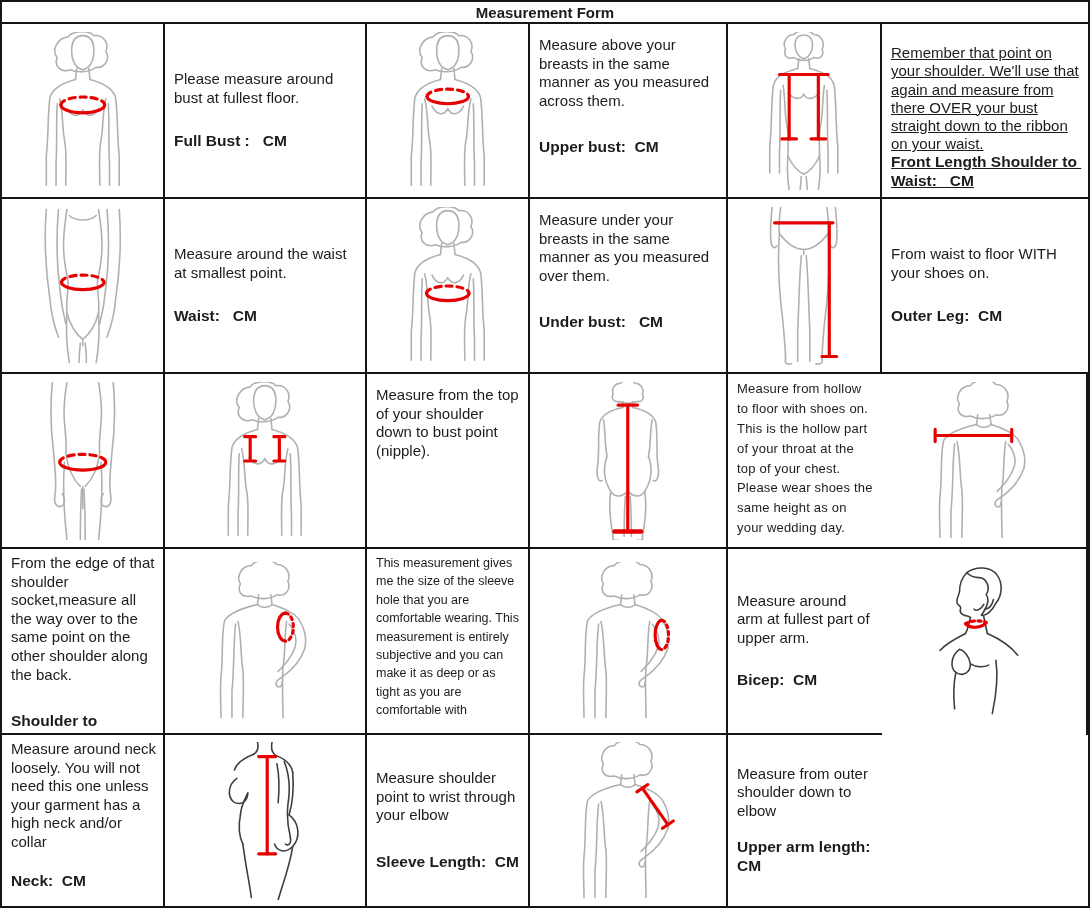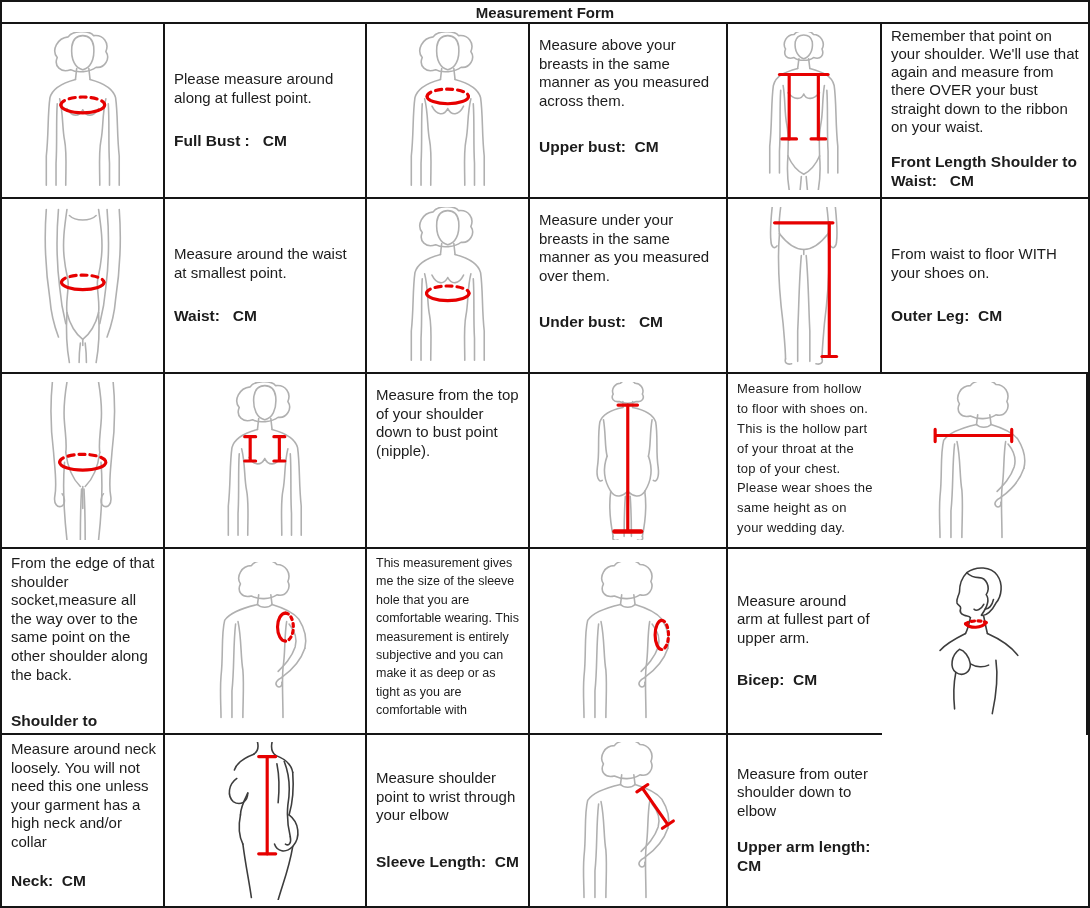--- a/index.html
+++ b/index.html
@@ -32,21 +32,21 @@
   .fig{display:flex;align-items:center;justify-content:center;}
   .fig svg{height:158px;display:block;}
   .text{
     display:flex;flex-direction:column;justify-content:center;
     padding:6px 6px 6px 9px;
   }
   .text .desc{font-size:15px;line-height:1.24;margin-bottom:24px;}
   .text .label{font-size:15.5px;font-weight:bold;line-height:1.22;white-space:pre-wrap;}
   .text.top{justify-content:flex-start;padding-top:12px;}
   .text.pt4{padding-top:5px;}
-  .text.tight{justify-content:space-between;padding-top:3px;}
+  .text.tight{justify-content:flex-end;padding-top:3px;text-decoration:underline;}
   .text.tight .desc{margin-bottom:0;line-height:1.21;}
   .text.small .desc{font-size:12.5px;line-height:1.47;margin-bottom:22px;}
   .text.smallls .desc{font-size:13px;line-height:1.53;letter-spacing:.2px;margin-bottom:32px;}
   .text.smallls .label{font-size:16px;}
   .text.g18 .desc{margin-bottom:18px;}
   .text.g20 .desc{margin-bottom:20px;}
   .text.g28 .desc{margin-bottom:28px;}
   
   svg path{fill:none;stroke-linecap:round;stroke-linejoin:round;}
   svg .body{stroke:var(--fig);stroke-width:1.3;}
@@ -71,21 +71,21 @@
       <path class="body" d="M56,39 C67,42 75,46 77,54 C79,68 78,84 80,102 L80,126"></path>
       <path class="body" d="M29,59 C28,74 29,92 28,108 L28,126 M71,59 C72,74 71,92 72,108 L72,126"></path>
       <path class="body" d="M31,55 C34,67 33,79 35,89 C37,99 36,112 36,126"></path>
       <path class="body" d="M69,55 C66,67 67,79 65,89 C63,99 64,112 64,126"></path>
       <path class="body" d="M37,63 C41,70 47,70 50,64 M50,64 C53,70 59,70 63,63"></path>
       <path class="red" d="M32,60 A18,6.5 0 0 0 68,60"></path>
       <path class="red" d="M32,60 A18,6.5 0 0 1 68,60" stroke-dasharray="5,4"></path>
     </svg>
   </div>
   <div class="cell text">
-    <div class="desc">Please measure around along at fullest point.</div>
+    <div class="desc">Please measure around bust at fullest floor.</div>
     <div class="label">Full Bust :   CM</div>
   </div>
   <div class="cell fig">
     <svg viewBox="0 0 100 130">
       <path class="body" d="M40,31 C32,34 26,28 29,21 C24,15 29,5 38,4 C41,-1 55,-2 59,3 C67,2 72,9 69,16 C73,22 68,30 61,29 C56,33 45,34 40,31 Z"></path>
       <path class="face" d="M41,12 C40,23 44,30 50,31 C56,30 60,23 59,12 C58,5 54,3 50,3 C46,3 42,5 41,12 Z"></path>
       <path class="body" d="M45,30 L44,39 M55,30 L56,39"></path>
       <path class="body" d="M44,39 C33,42 25,46 23,54 C21,68 22,84 20,102 L20,126"></path>
       <path class="body" d="M56,39 C67,42 75,46 77,54 C79,68 78,84 80,102 L80,126"></path>
       <path class="body" d="M29,59 C28,74 29,92 28,108 L28,126 M71,59 C72,74 71,92 72,108 L72,126"></path>

